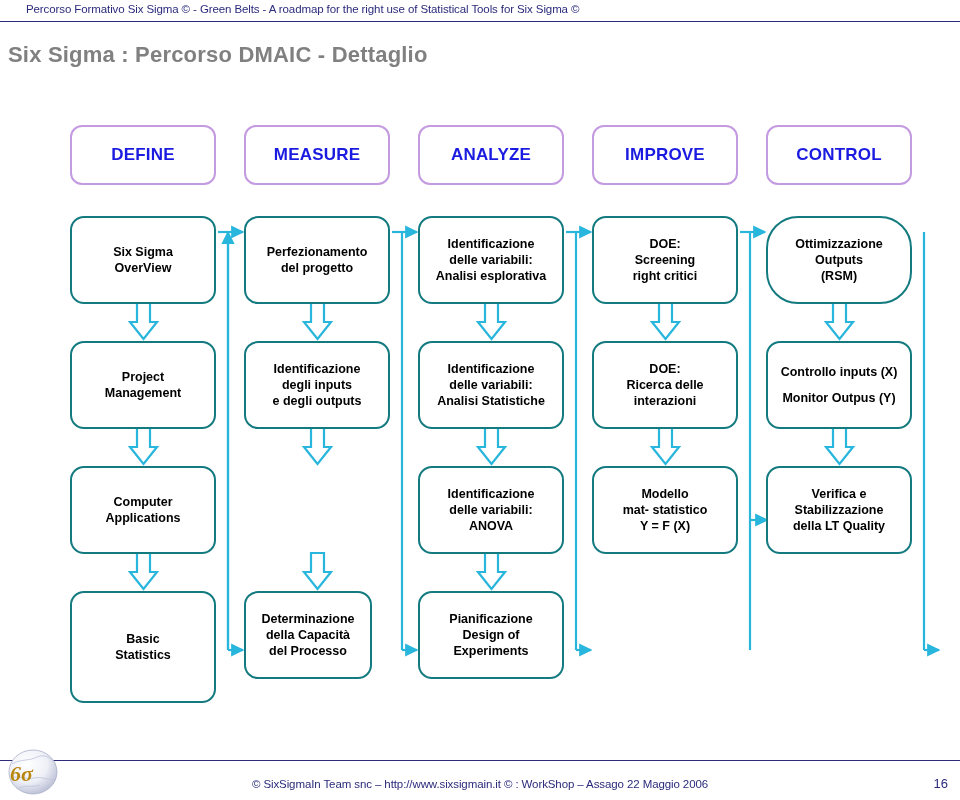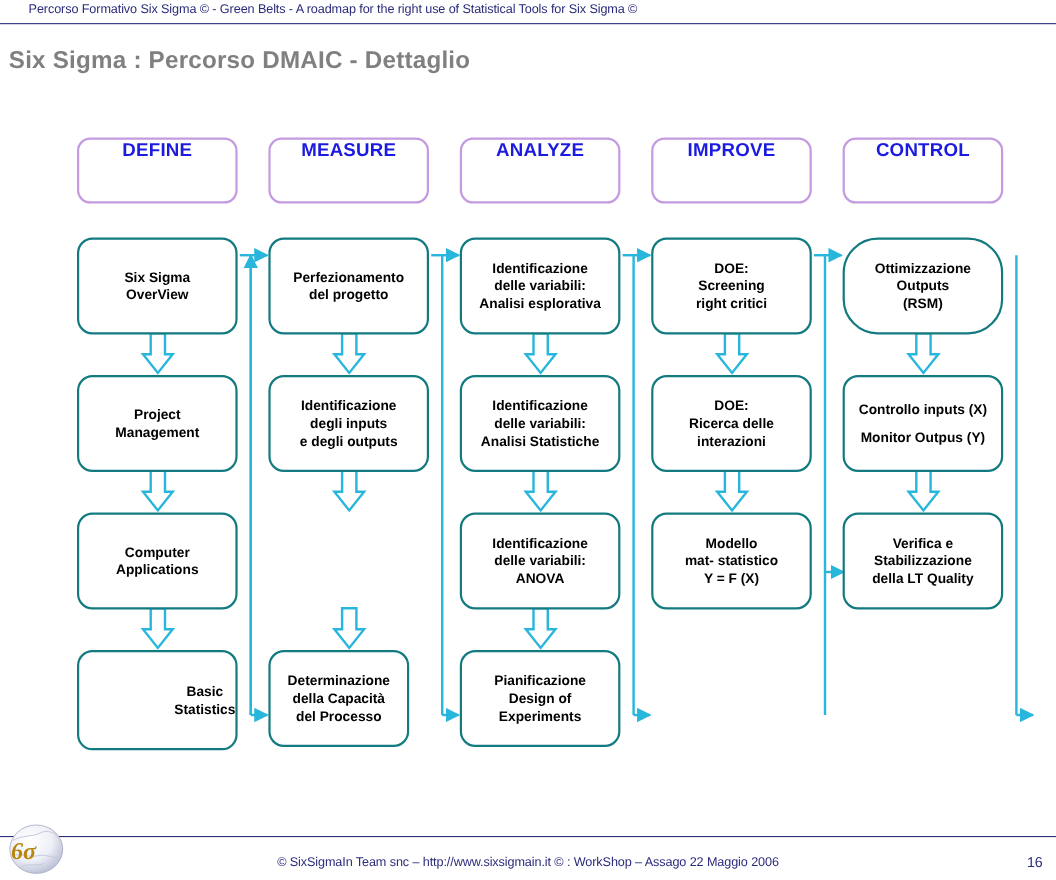--- a/index.html
+++ b/index.html
@@ -30,21 +30,21 @@
     position:absolute;left:8px;top:42px;
     font-size:22px;font-weight:bold;color:#808080;
     white-space:nowrap;letter-spacing:0.2px;
   }
 
   
   .phase{
     position:absolute;top:125px;height:60px;
     border:2px solid #c49ae0;border-radius:12px;
     background:#ffffff;
-    display:flex;justify-content:center;
+    display:flex;align-items:center;justify-content:center;
     box-sizing:border-box;
   }
   .phase span{
     font-size:17px;font-weight:bold;color:#1a1ae0;letter-spacing:0.2px;
   }
 
   
   .cbox{
     position:absolute;
     border:2.5px solid #137a80;border-radius:14px;
@@ -246,21 +246,21 @@
       </div>
   </div>
   <div class="cbox" style="left:766px;top:466px;width:146px;height:88px;">
     <div class="txt">
         <div>Verifica e</div>
         <div>Stabilizzazione</div>
         <div>della LT Quality</div>
       </div>
   </div>
 
-  <div class="cbox" style="left:70px;top:591px;width:146px;height:91px;justify-content:flex-end;">
+  <div class="cbox" style="left:70px;top:591px;width:146px;height:112px;">
     <div class="txt">
         <div>Basic</div>
         <div>Statistics</div>
       </div>
   </div>
   <div class="cbox" style="left:244px;top:591px;width:128px;height:88px;">
     <div class="txt">
         <div>Determinazione</div>
         <div>della Capacità</div>
         <div>del Processo</div>

